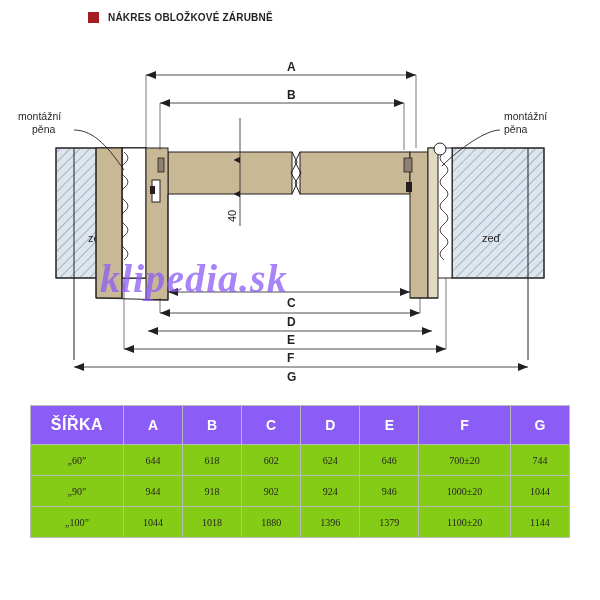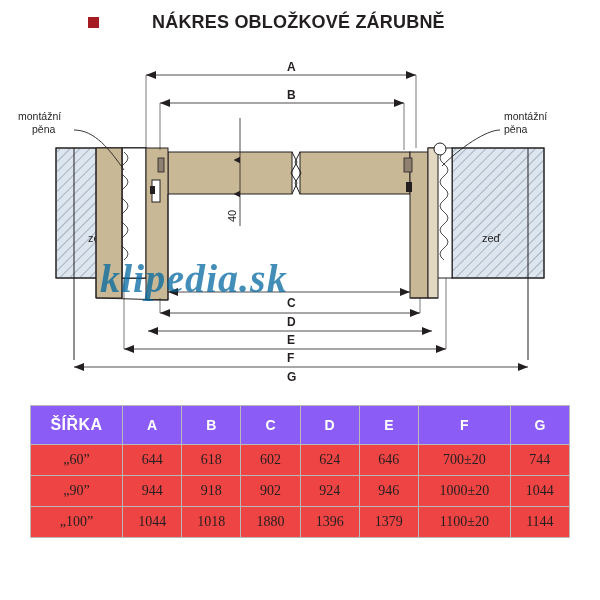--- a/index.html
+++ b/index.html
@@ -14,34 +14,34 @@
 
   
   .title-bar{
     position:absolute;left:88px;top:12px;
     display:flex;align-items:center;gap:9px;
   }
   .title-square{
     width:11px;height:11px;background:#a51c22;display:block;
   }
   .title-text{
-    font-size:18px;font-weight:bold;letter-spacing:.2px;color:#231f20;margin-left:44px;
+    font-size:10px;font-weight:bold;letter-spacing:.2px;color:#231f20;
   }
 
   
   .drawing{
     position:absolute;left:0;top:30px;width:600px;height:368px;
   }
   .drawing svg{display:block;}
 
   
   .watermark{
     position:absolute;left:100px;top:255px;
     font-size:40px;font-style:italic;font-weight:bold;
-    color:#0369a1;opacity:.75;
+    color:#8b5cf6;opacity:.75;
     letter-spacing:1px;
     pointer-events:none;
     font-family:"Liberation Serif", serif;
   }
 
   
   .table-wrap{
     position:absolute;left:30px;top:405px;width:540px;
   }
   table{
@@ -60,21 +60,21 @@
     color:#ffffff;
     font-weight:bold;
     font-size:14px;
     height:38px;
     font-family:"Liberation Sans", sans-serif;
   }
   thead th.first{
     font-size:16px;letter-spacing:.5px;
   }
   tbody td{
-    background:#ef4444;color:#231f20;font-size:14px;font-family:Liberation Serif, serif;
+    background:#84cc16;color:#231f20;font-size:10px;font-family:Liberation Serif, serif;
   }
   tbody td.rowhead{
     font-weight:normal;
   }
   .col-first{width:96px;}
   .col-n{width:62px;}
   .col-f{width:96px;}
 </style>
 </head>
 <body>

